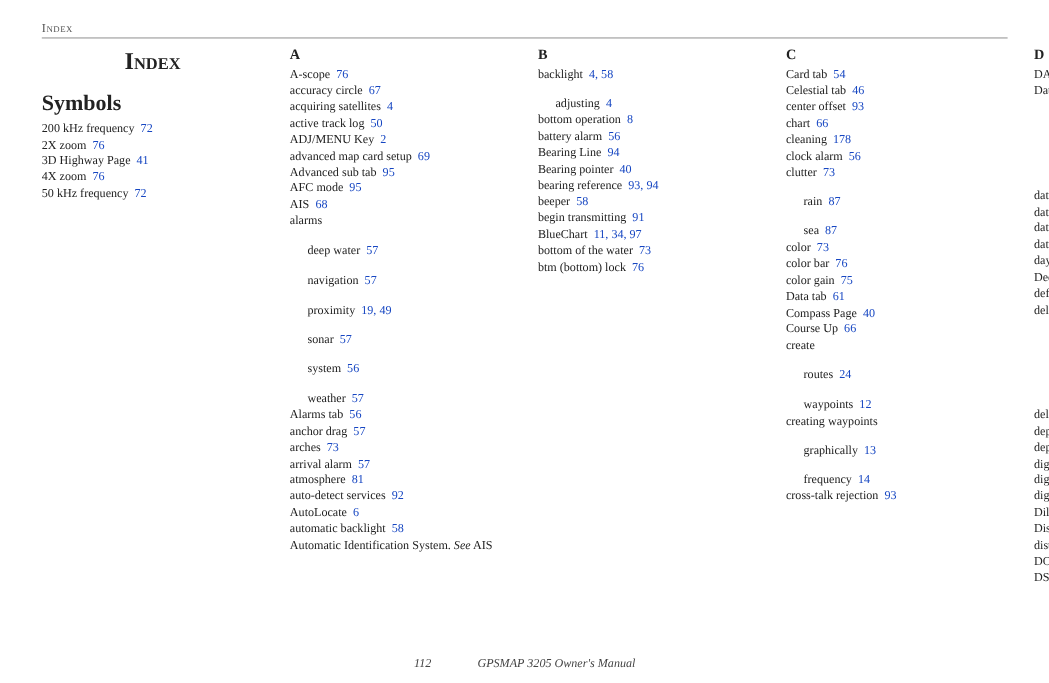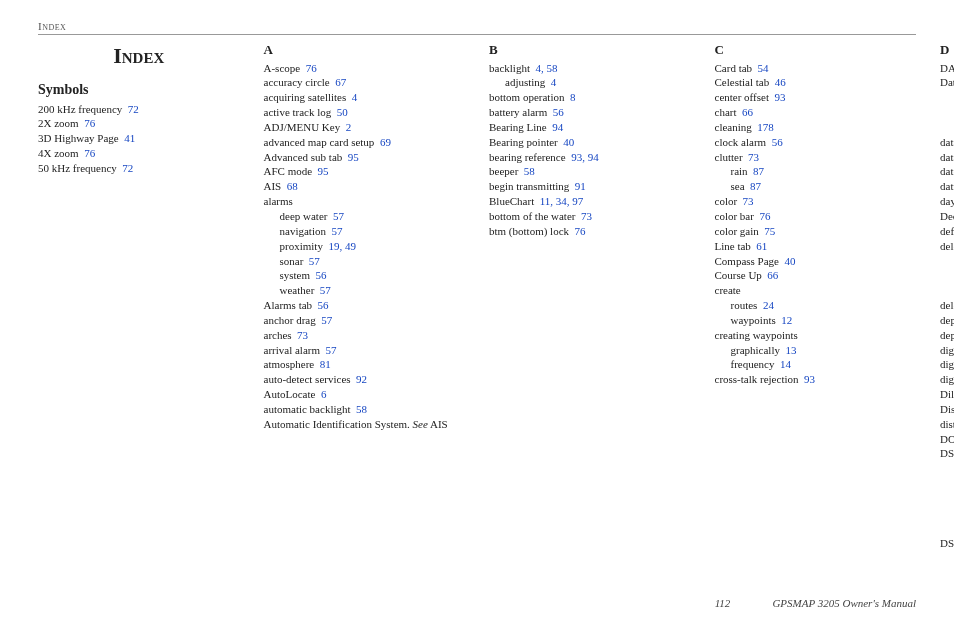--- a/index.html
+++ b/index.html
@@ -33,30 +33,30 @@
   .cols{
     column-count:4;
     column-gap:24px;
     column-fill:auto;
     height:520px;
     font-size:11px;
     line-height:1.35;
   }
   .grp{break-inside:avoid-column;margin-bottom:6px;}
   .letter{font-weight:bold;font-size:13px;margin-top:6px;margin-bottom:2px;}
-  .sym{font-weight:bold;font-size:14px;margin-bottom:2px;}
+  .sym{font-weight:bold;font-size:20px;margin-bottom:2px;}
   .entry{margin:0;}
-  .entry.lvl1{padding-left:16px;}
+  .entry.lvl1{padding-left:16px;margin-top:12px;}
   .pg{color:#1646c2;}
   .see{font-style:italic;}
   .see-target{font-style:normal;}
   .page-footer{
     position:absolute;
     bottom:12px;left:38px;right:38px;
-    display:flex;justify-content:flex-end;
+    display:flex;justify-content:center;
     font-style:italic;
     font-size:11px;
     color:#444;
     gap:42px;
   }
   
   .title-block{break-inside:avoid;}
 </style>
 </head>
 <body>
@@ -129,21 +129,21 @@
       <div class="entry"><span>center offset</span>&nbsp; <span class="pg">93</span></div>
       <div class="entry"><span>chart</span>&nbsp; <span class="pg">66</span></div>
       <div class="entry"><span>cleaning</span>&nbsp; <span class="pg">178</span></div>
       <div class="entry"><span>clock alarm</span>&nbsp; <span class="pg">56</span></div>
       <div class="entry"><span>clutter</span>&nbsp; <span class="pg">73</span></div>
       <div class="entry lvl1"><span>rain</span>&nbsp; <span class="pg">87</span></div>
       <div class="entry lvl1"><span>sea</span>&nbsp; <span class="pg">87</span></div>
       <div class="entry"><span>color</span>&nbsp; <span class="pg">73</span></div>
       <div class="entry"><span>color bar</span>&nbsp; <span class="pg">76</span></div>
       <div class="entry"><span>color gain</span>&nbsp; <span class="pg">75</span></div>
-      <div class="entry"><span>Line tab</span>&nbsp; <span class="pg">61</span></div>
+      <div class="entry"><span>Data tab</span>&nbsp; <span class="pg">61</span></div>
       <div class="entry"><span>Compass Page</span>&nbsp; <span class="pg">40</span></div>
       <div class="entry"><span>Course Up</span>&nbsp; <span class="pg">66</span></div>
       <div class="entry"><span>create</span></div>
       <div class="entry lvl1"><span>routes</span>&nbsp; <span class="pg">24</span></div>
       <div class="entry lvl1"><span>waypoints</span>&nbsp; <span class="pg">12</span></div>
       <div class="entry"><span>creating waypoints</span></div>
       <div class="entry lvl1"><span>graphically</span>&nbsp; <span class="pg">13</span></div>
       <div class="entry lvl1"><span>frequency</span>&nbsp; <span class="pg">14</span></div>
       <div class="entry"><span>cross-talk rejection</span>&nbsp; <span class="pg">93</span></div>
     </div>

